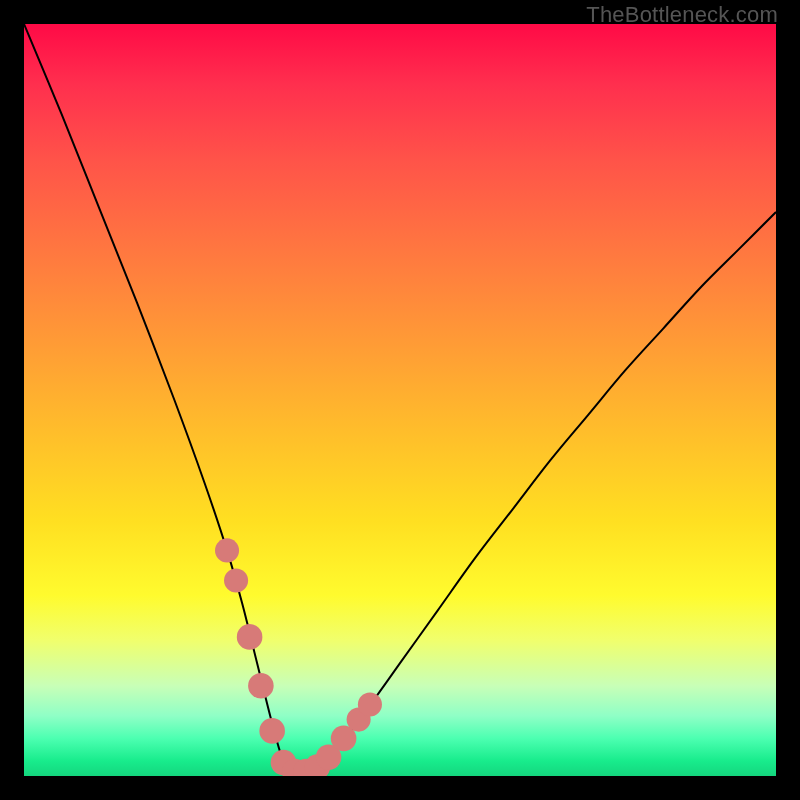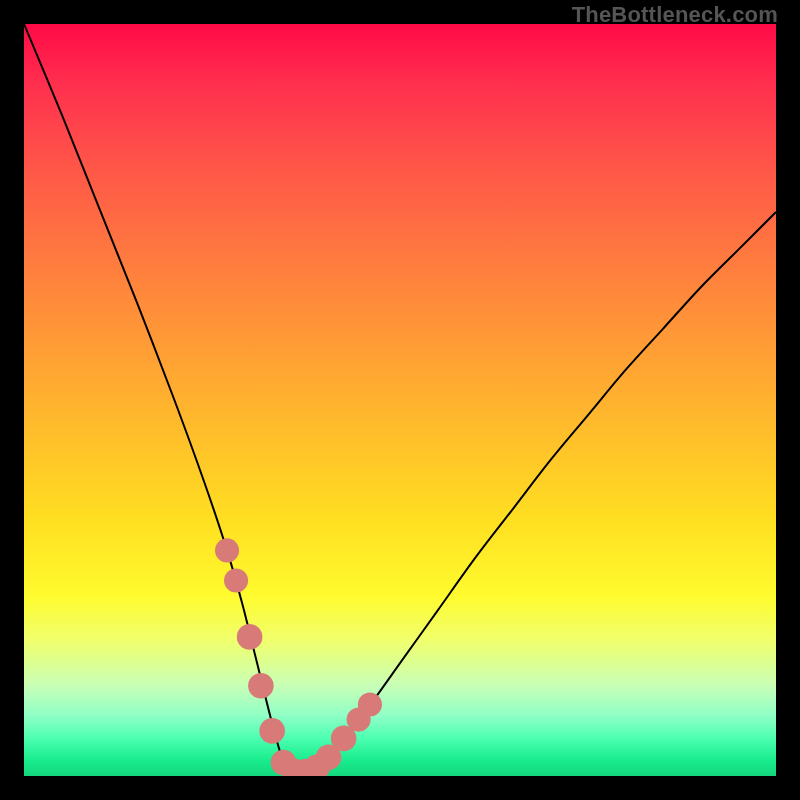--- a/index.html
+++ b/index.html
@@ -47,21 +47,21 @@
       #18ec8c 98%,
       #14d67e 100%
     );
   }
   .watermark {
     position: absolute;
     top: 2px;
     right: 22px;
     color: #555;
     font-size: 22px;
-    font-weight: 700;
+    font-weight: 400;
     letter-spacing: 0.2px;
     user-select: none;
   }
   svg.curve {
     position: absolute;
     inset: 0;
   }
 </style>
 </head>
 <body>

